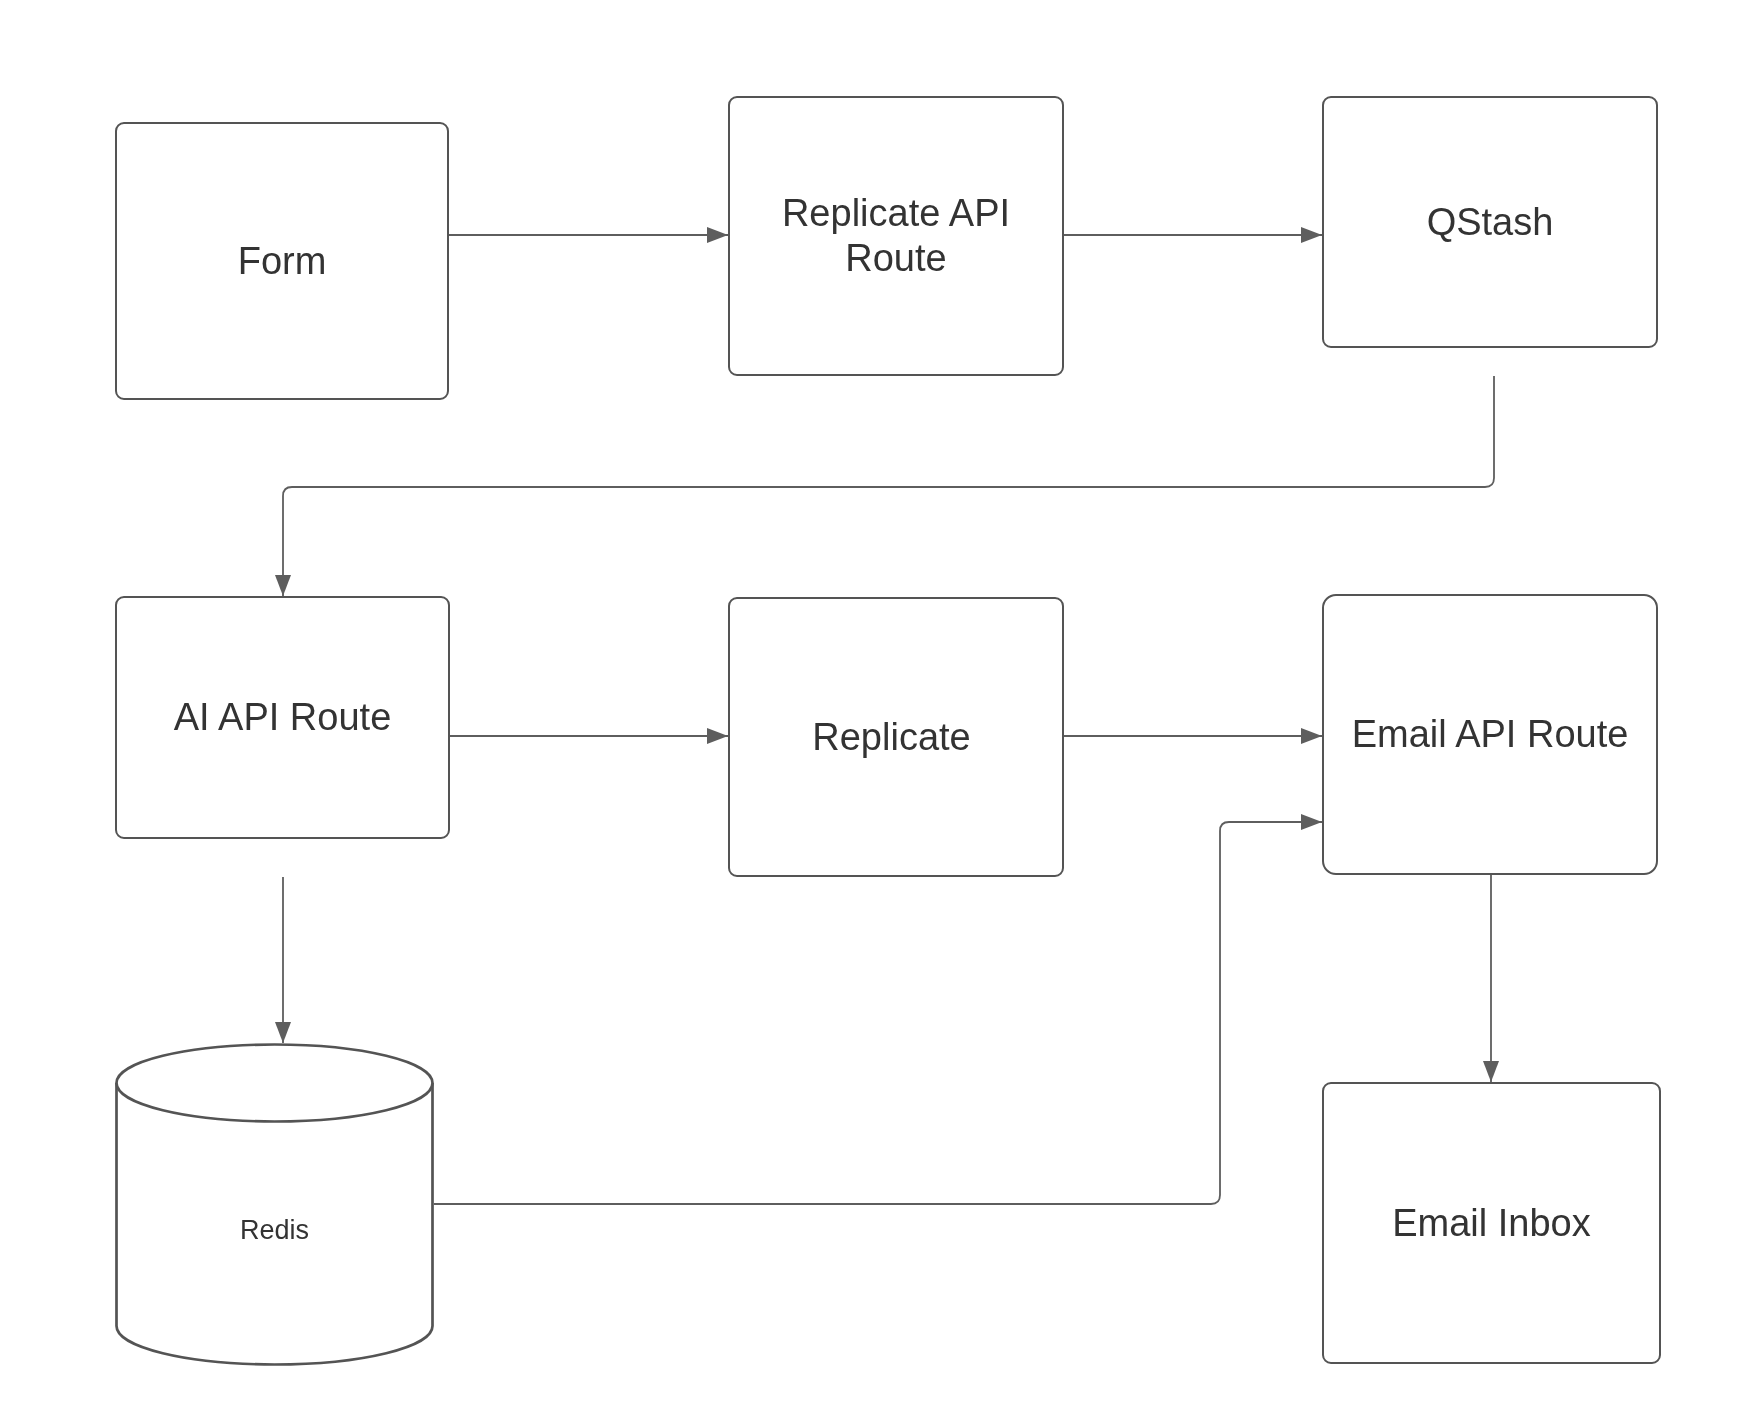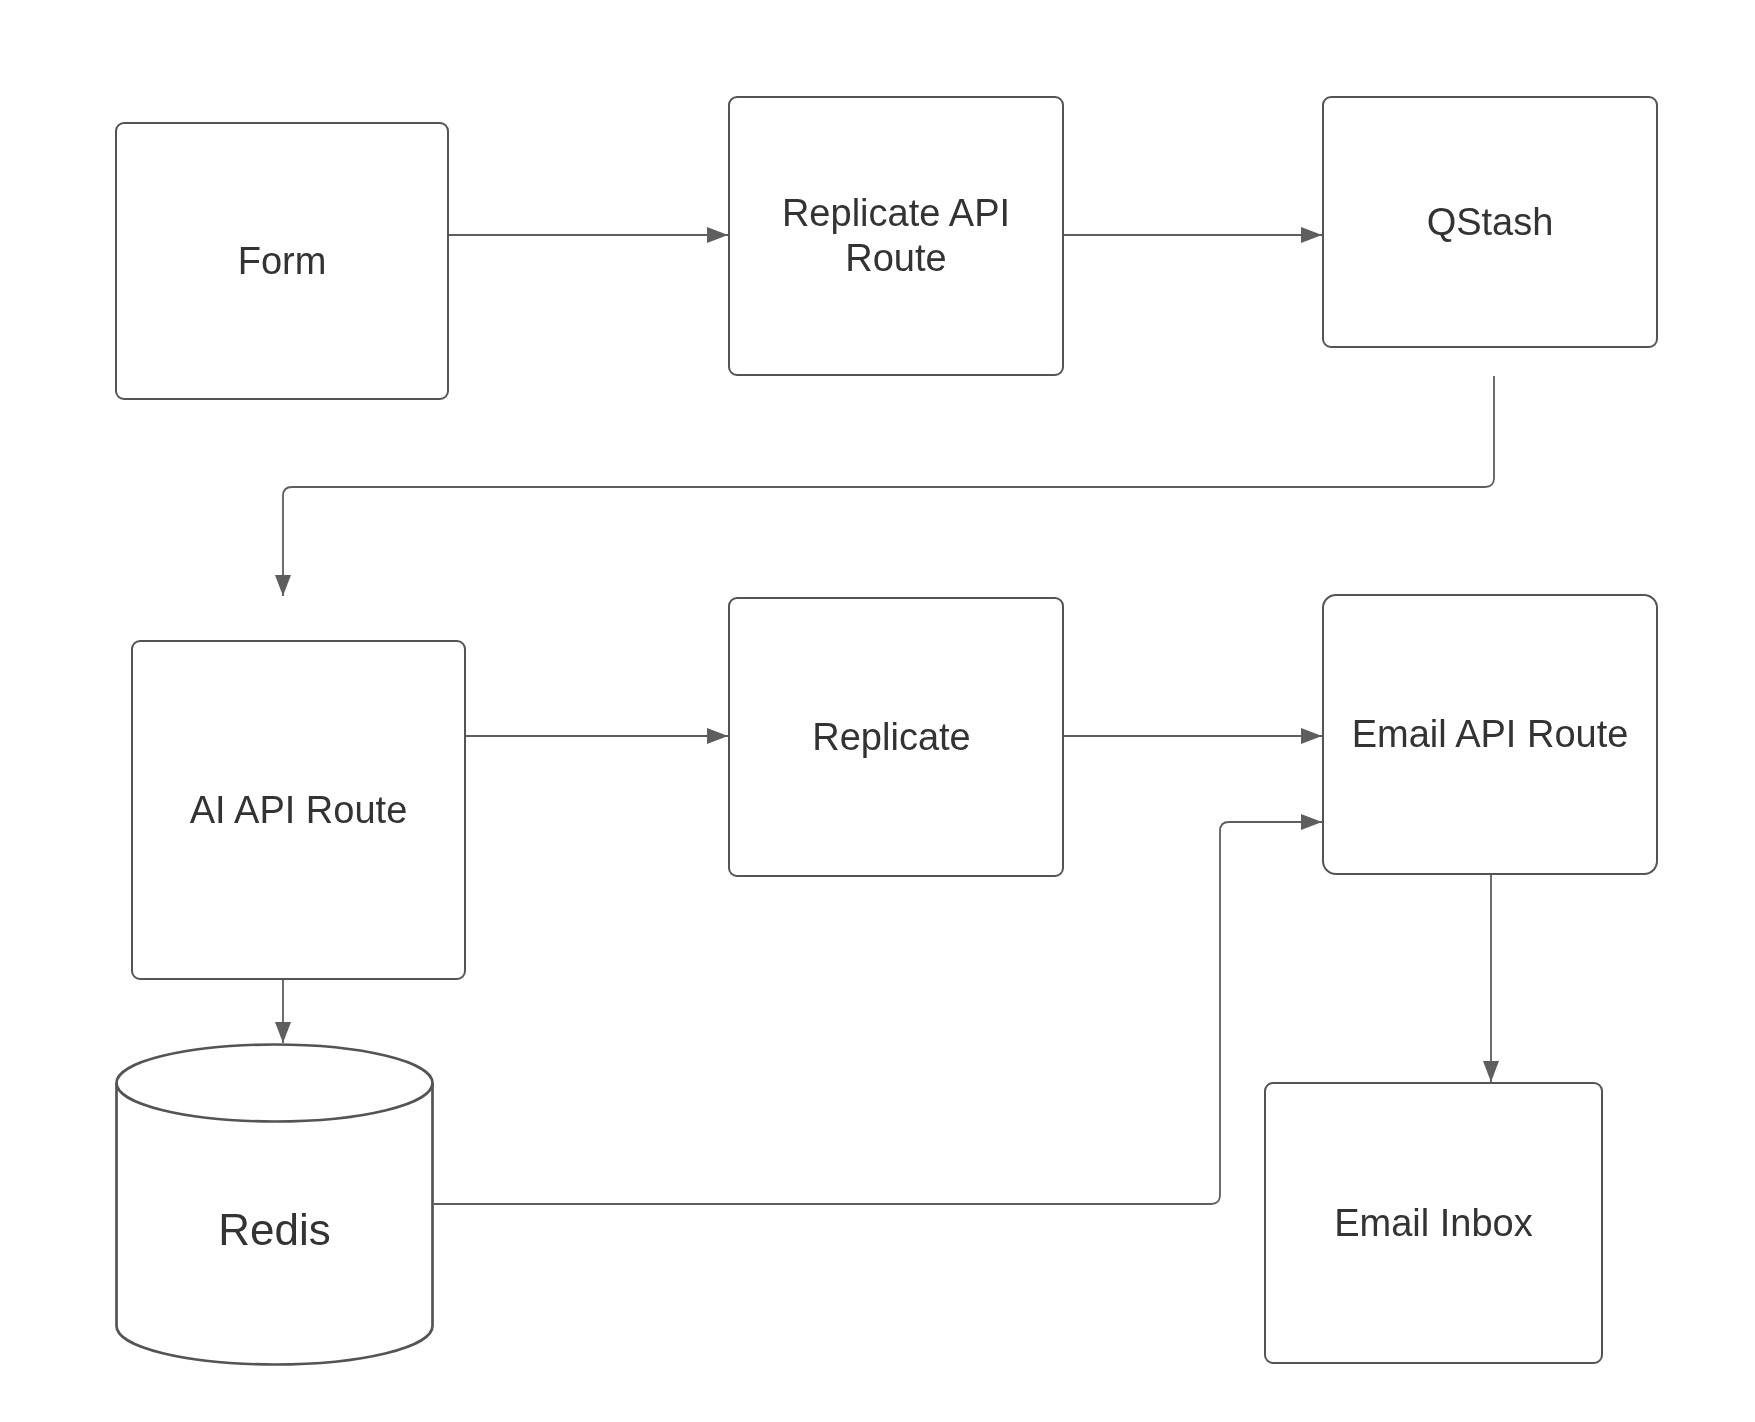--- a/index.html
+++ b/index.html
@@ -33,38 +33,38 @@
     border: 2.7px solid #545454;
     border-radius: 9px;
     font-size: 38px;
     line-height: 1.18;
     color: #333333;
     padding: 0 20px;
   }
   .node-form            { left: 115px;  top: 96px;   width: 334px; height: 278px; margin-top: 26px; }
   .node-scheduling      { left: 728px;  top: 96px;   width: 336px; height: 280px; }
   .node-qstash          { left: 1322px; top: 96px;   width: 336px; height: 252px; }
-  .node-ai-api-route    { left: 131px;  top: 596px;  width: 335px; height: 340px; margin-top: 44px; }
+  .node-ai-api-route    { left: 115px;  top: 596px;  width: 335px; height: 243px; }
   .node-replicate       { left: 728px;  top: 597px;  width: 336px; height: 280px; padding-left: 11px; }
   .node-email-api-route { left: 1322px; top: 594px;  width: 336px; height: 281px; border-radius: 14px; }
-  .node-email-inbox     { left: 1264px; top: 1082px; width: 339px; height: 282px; }
+  .node-email-inbox     { left: 1322px; top: 1082px; width: 339px; height: 282px; }
   .node-redis {
     position: absolute;
     left: 115px; top: 1043px;
     width: 319px; height: 323px;
     background: transparent;
   }
   .node-redis .cyl-svg { position: absolute; left: 0; top: 0; }
   .node-redis .cyl-label {
     position: absolute;
     left: 0; right: 0;
     top: 58%;
     transform: translateY(-50%);
     text-align: center;
-    font-size: 44px;
+    font-size: 27px;
     color: #333333;
   }
 </style>
 </head>
 <body>
 
 <div class="canvas">
 
   <svg class="edges" viewBox="0 0 1755 1422" xmlns="http://www.w3.org/2000/svg">
     <defs>

